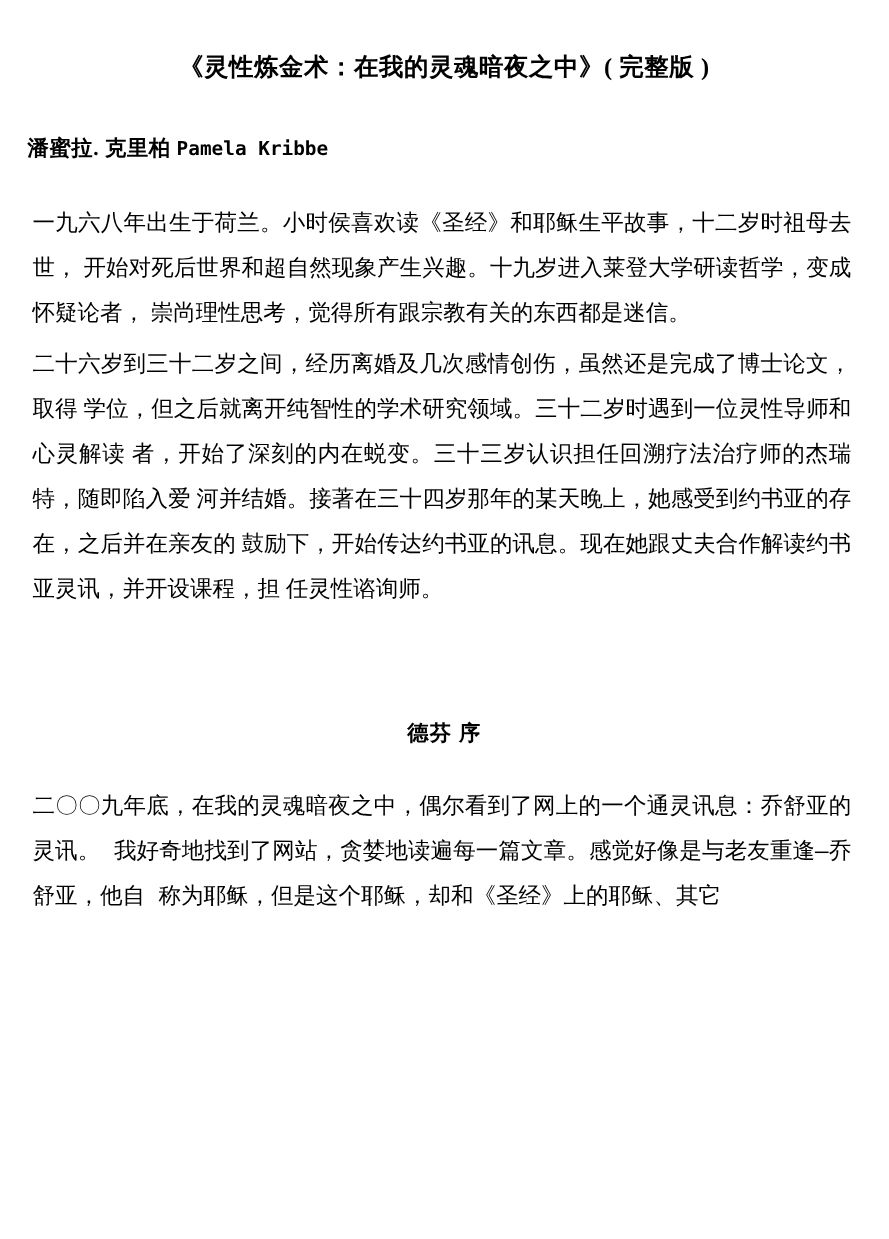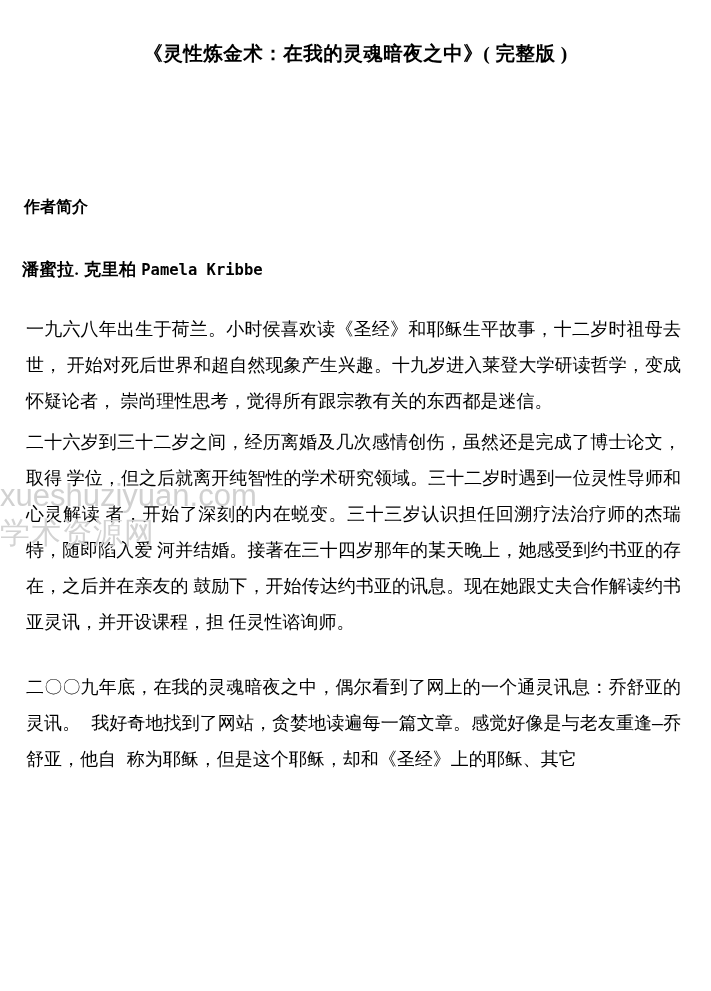--- a/index.html
+++ b/index.html
@@ -94,32 +94,28 @@
     line-height: 1.05;
   }
 </style>
 </head>
 <body>
 
 <div class="page">
 
   <div class="doc-title">《灵性炼金术：在我的灵魂暗夜之中》( 完整版 )</div>
 
-  <div class="section-heading">作者简介</div>
 
   <div class="center-heading">
     <span>潘蜜拉. 克里柏</span>
     <span class="latin">Pamela Kribbe</span>
   </div>
 
   <div class="para p1">一九六八年出生于荷兰。小时侯喜欢读《圣经》和耶稣生平故事，十二岁时祖母去世， 开始对死后世界和超自然现象产生兴趣。十九岁进入莱登大学研读哲学，变成怀疑论者， 崇尚理性思考，觉得所有跟宗教有关的东西都是迷信。</div>
 
   <div class="para p2">二十六岁到三十二岁之间，经历离婚及几次感情创伤，虽然还是完成了博士论文，取得 学位，但之后就离开纯智性的学术研究领域。三十二岁时遇到一位灵性导师和心灵解读 者，开始了深刻的内在蜕变。三十三岁认识担任回溯疗法治疗师的杰瑞特，随即陷入爱 河并结婚。接著在三十四岁那年的某天晚上，她感受到约书亚的存在，之后并在亲友的 鼓励下，开始传达约书亚的讯息。现在她跟丈夫合作解读约书亚灵讯，并开设课程，担 任灵性谘询师。</div>
 
+  <div class="center-heading-2">德芬 序</div>
 
   <div class="para p3">二〇〇九年底，在我的灵魂暗夜之中，偶尔看到了网上的一个通灵讯息：乔舒亚的灵讯。 我好奇地找到了网站，贪婪地读遍每一篇文章。感觉好像是与老友重逢—乔舒亚，他自 称为耶稣，但是这个耶稣，却和《圣经》上的耶稣、其它</div>
 
-  <div class="watermark">
-    <div class="wm-url">xueshuziyuan.com</div>
-    <div class="wm-cn">学术资源网</div>
-  </div>
 
 </div>
 
 </body></html>

